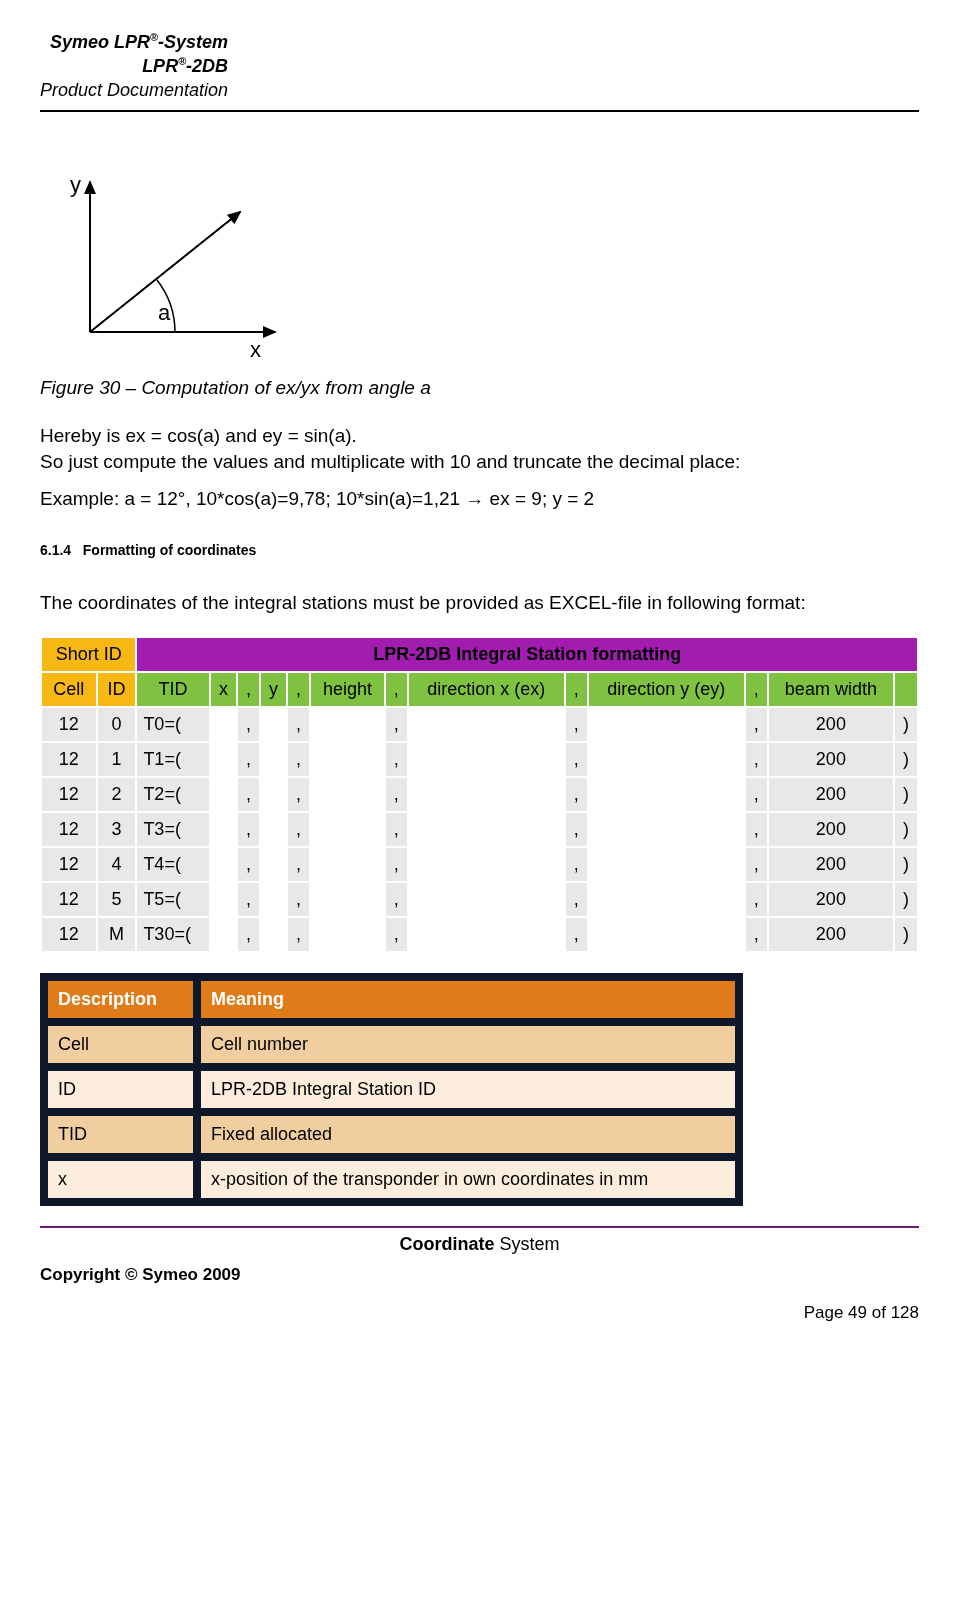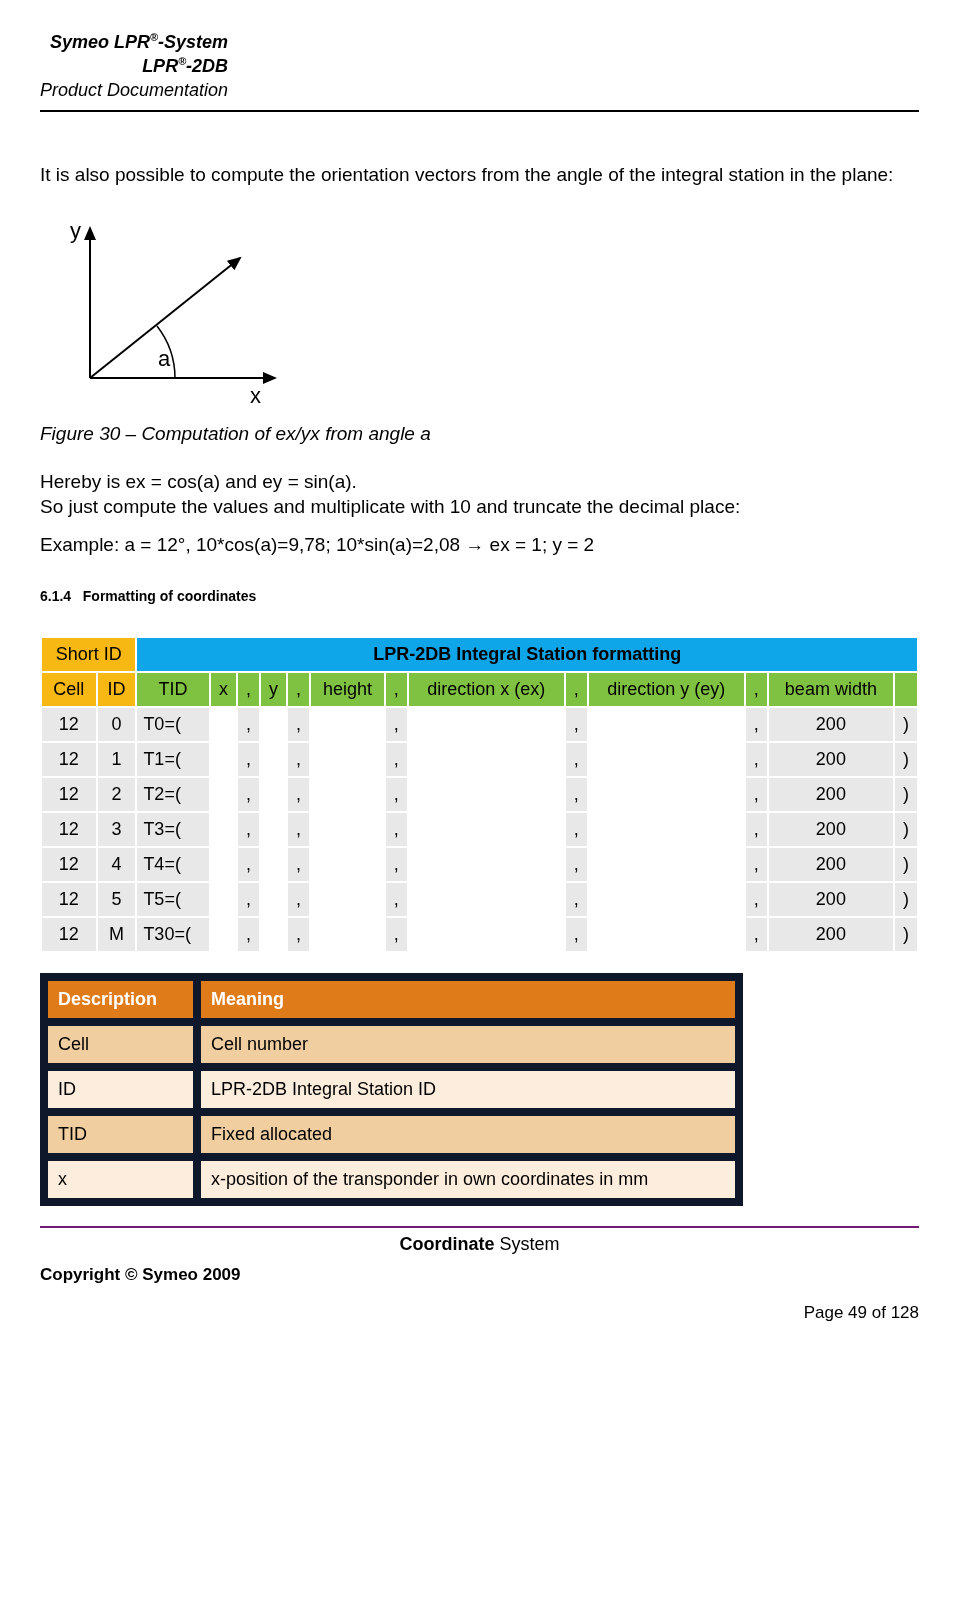--- a/index.html
+++ b/index.html
@@ -26,21 +26,21 @@
   .header-right .line1 { font-weight: bold; }
   .header-right .line2 { font-weight: bold; }
   sup { font-size: 0.6em; }
   .body-text { line-height: 1.35; margin-bottom: 12px; }
   .diagram { margin: 20px 0 10px 0; }
   .fig-caption { font-style: italic; margin-bottom: 24px; }
   .section-heading { font-weight: bold; font-size: 14px; margin: 30px 0 32px 0; }
   table { border-collapse: collapse; width: 100%; margin: 20px 0; font-size: 18px; }
   td, th { padding: 6px 6px; text-align: center; vertical-align: middle; }
   .t1 .hd-short { background: #f8b814; font-weight: normal; }
-  .t1 .hd-main  { background: #0ea5e9; font-weight: bold; text-align: center; }
+  .t1 .hd-main  { background: #a21caf; font-weight: bold; text-align: center; }
   .t1 .row-hdr td { }
   .t1 .row-hdr .cell-orange { background: #f8b814; color:#000; }
   .t1 .row-hdr .cell-green { background: #7fc241; }
   .t1 .data td { background: #e8e8e8; }
   .t1 .data td.white { background: #fff; }
   .t1 td { border: 2px solid #fff; }
   .t1 { table-layout: auto; }
   .t2 { width: 80%; }
   .t2 .hdr td { background: #e07b1a; color: #fff; font-weight: bold; text-align: left; padding: 8px 10px; }
   .t2 .row-dark td { background: #f1cea0; text-align: left; padding: 8px 10px; }
@@ -57,21 +57,20 @@
 <div class="page">
 
   <div class="header">
     <div class="header-right">
       <div class="line1"><span>Symeo LPR</span><sup>®</sup><span>-System</span></div>
       <div class="line2"><span>LPR</span><sup>®</sup><span>-2DB</span></div>
       <div>Product Documentation</div>
     </div>
   </div>
 
-  <div class="body-text">It is also possible to compute the orientation vectors from the angle of the integral station in the plane:</div>
 
   <div class="diagram">
     <svg width="260" height="200">
       <defs>
         <marker id="arrow" markerWidth="10" markerHeight="10" refX="6" refY="3" orient="auto">
           <path d="M0,0 L7,3 L0,6 Z" fill="#000"></path>
         </marker>
       </defs>
       <line x1="50" y1="170" x2="50" y2="20" stroke="#000" stroke-width="2" marker-end="url(#arrow)"></line>
       <line x1="50" y1="170" x2="235" y2="170" stroke="#000" stroke-width="2" marker-end="url(#arrow)"></line>
@@ -82,26 +81,27 @@
       <text x="118" y="158" font-size="22">a</text>
     </svg>
   </div>
 
   <div class="fig-caption">Figure 30 – Computation of ex/yx from angle a</div>
 
   <div class="body-text">
     <span>Hereby is ex = cos(a) and ey = sin(a).</span><br>
     <span>So just compute the values and multiplicate with 10 and truncate the decimal place:</span>
   </div>
-  <div class="body-text">Example: a = 12°, 10*cos(a)=9,78; 10*sin(a)=2,08 → ex = 1; y = 2</div>
+  <div class="body-text">Example: a = 12°, 10*cos(a)=9,78; 10*sin(a)=1,21 → ex = 9; y = 2</div>
 
   <div class="section-heading">
     <span>6.1.4</span>&nbsp;&nbsp;&nbsp;<span>Formatting of coordinates</span>
   </div>
 
+  <div class="body-text">The coordinates of the integral stations must be provided as EXCEL-file in following format:</div>
 
   <table class="t1">
     <tbody>
         <tr>
       <td class="hd-short" colspan="2">Short ID</td>
       <td class="hd-main" colspan="13">LPR-2DB Integral Station formatting</td>
     </tr>
     <tr class="row-hdr">
       <td class="cell-orange">Cell</td>
       <td class="cell-orange">ID</td>

